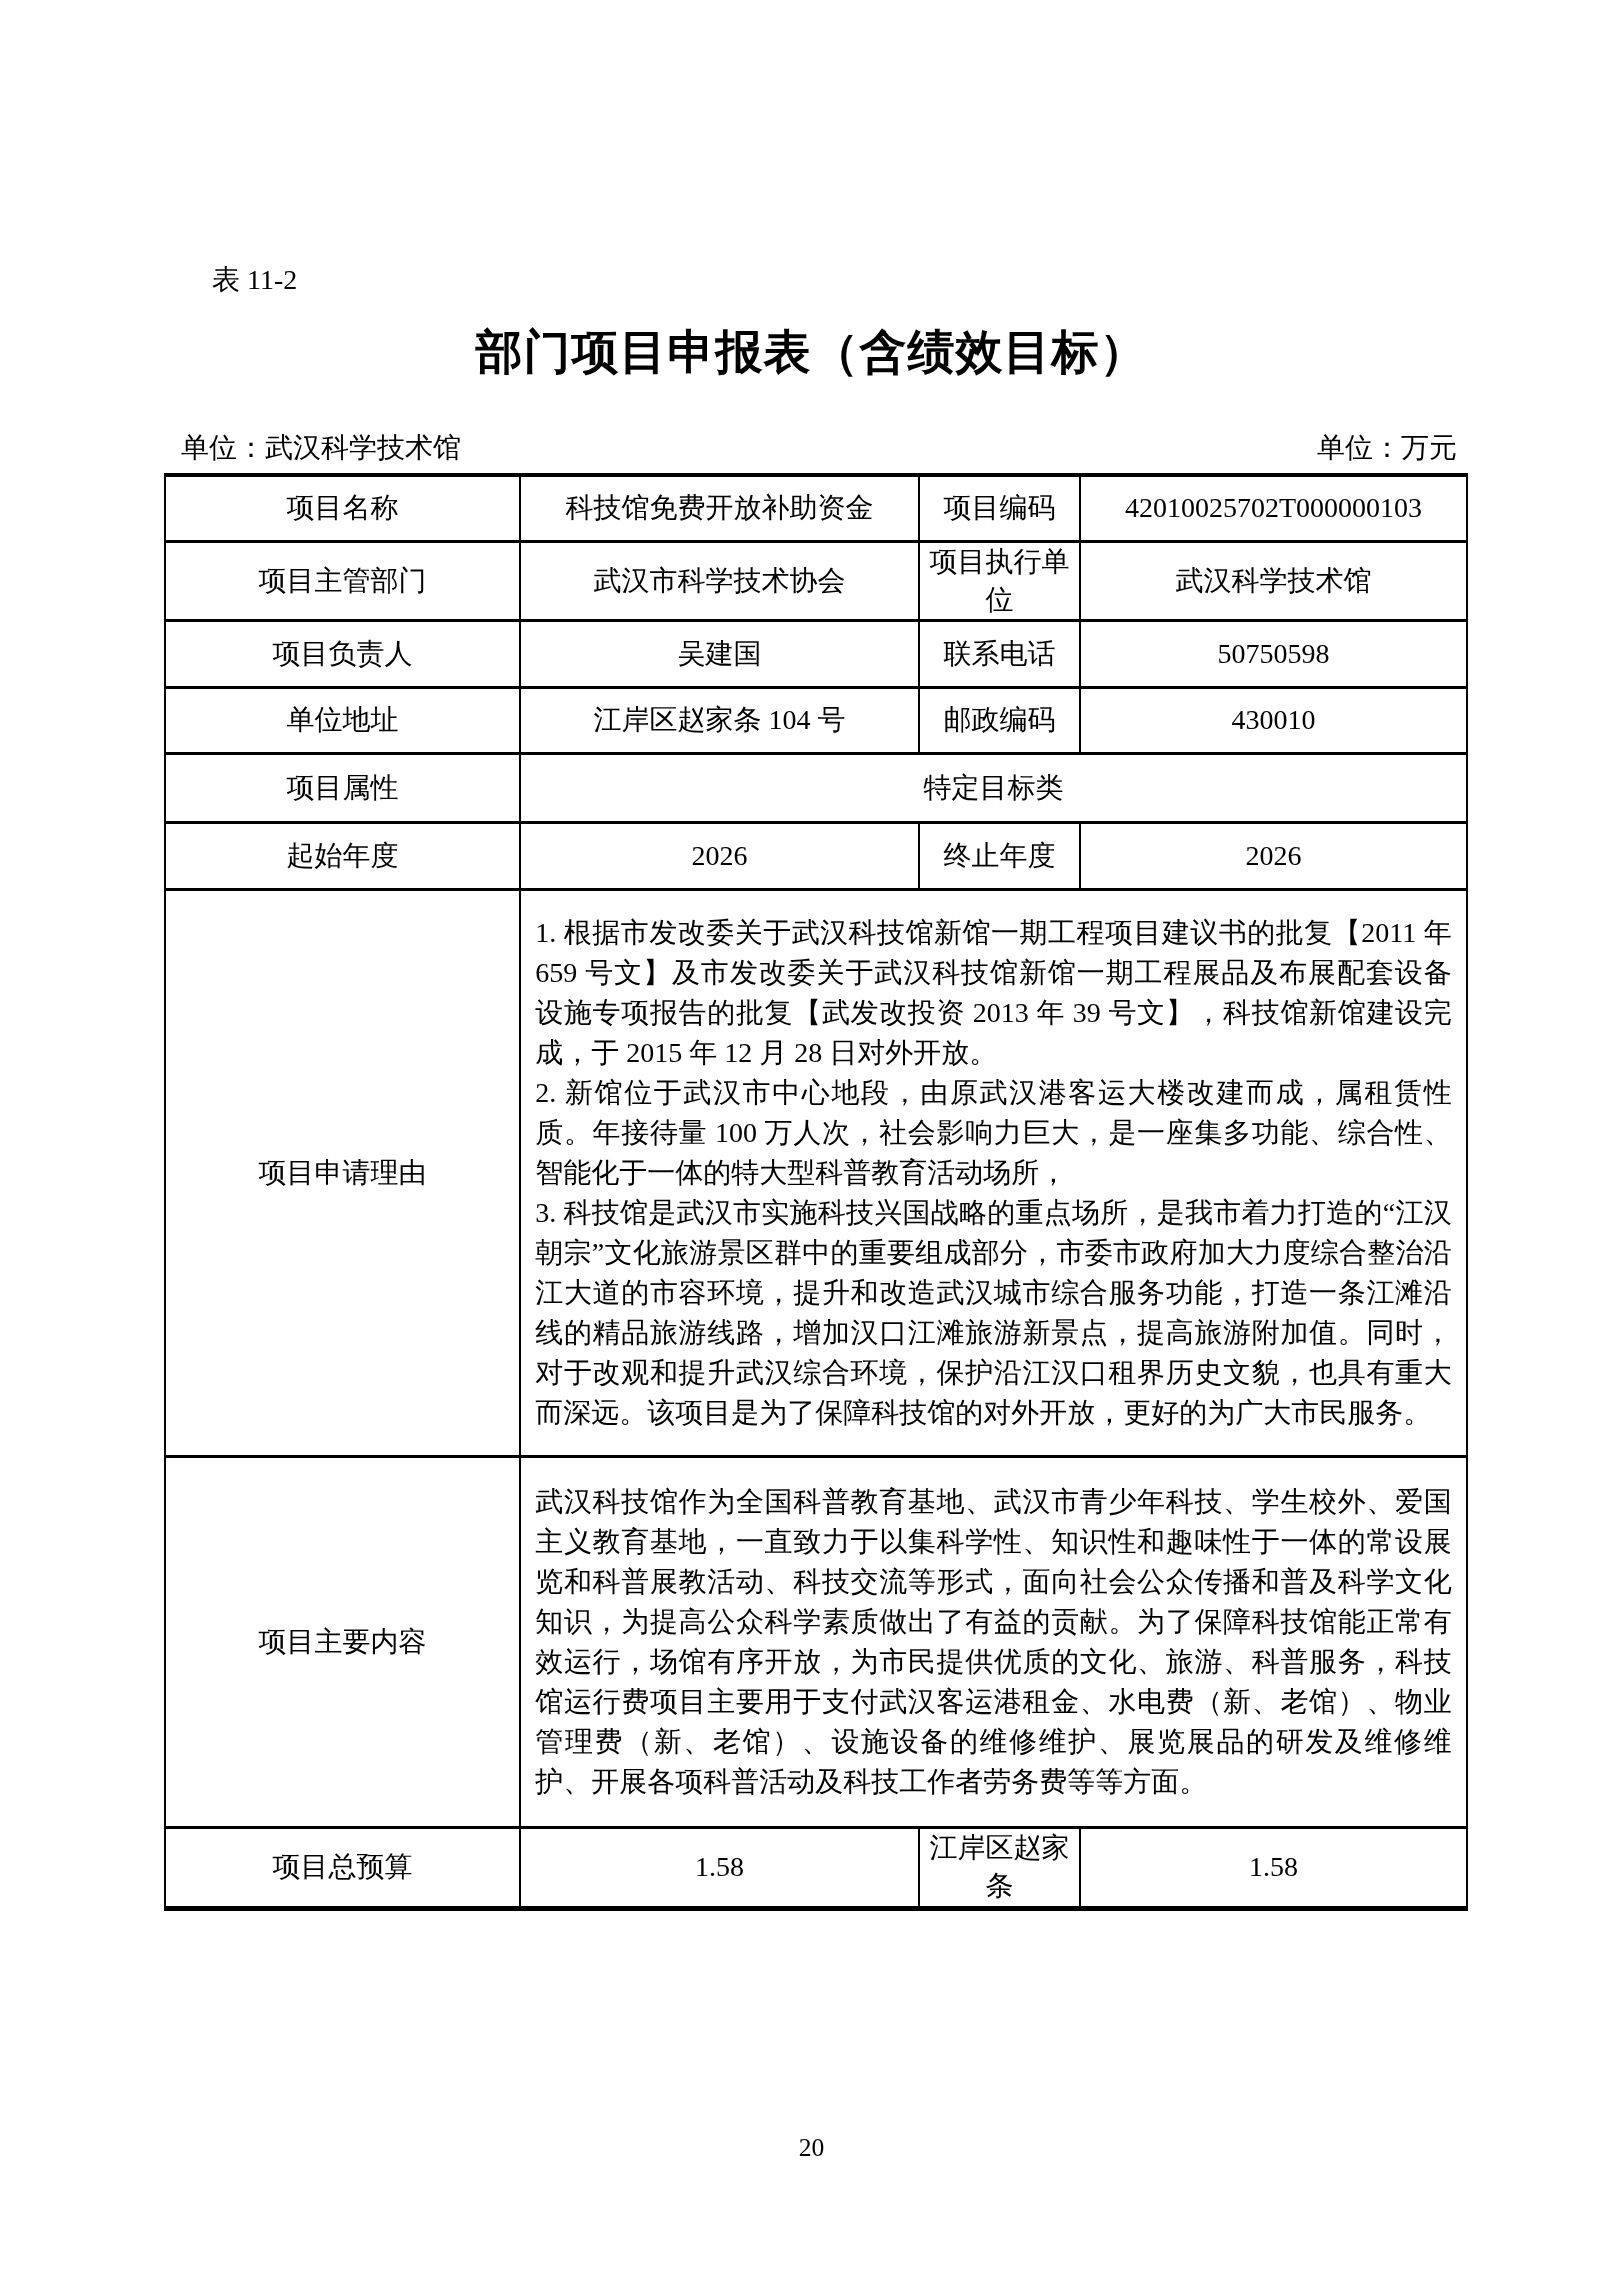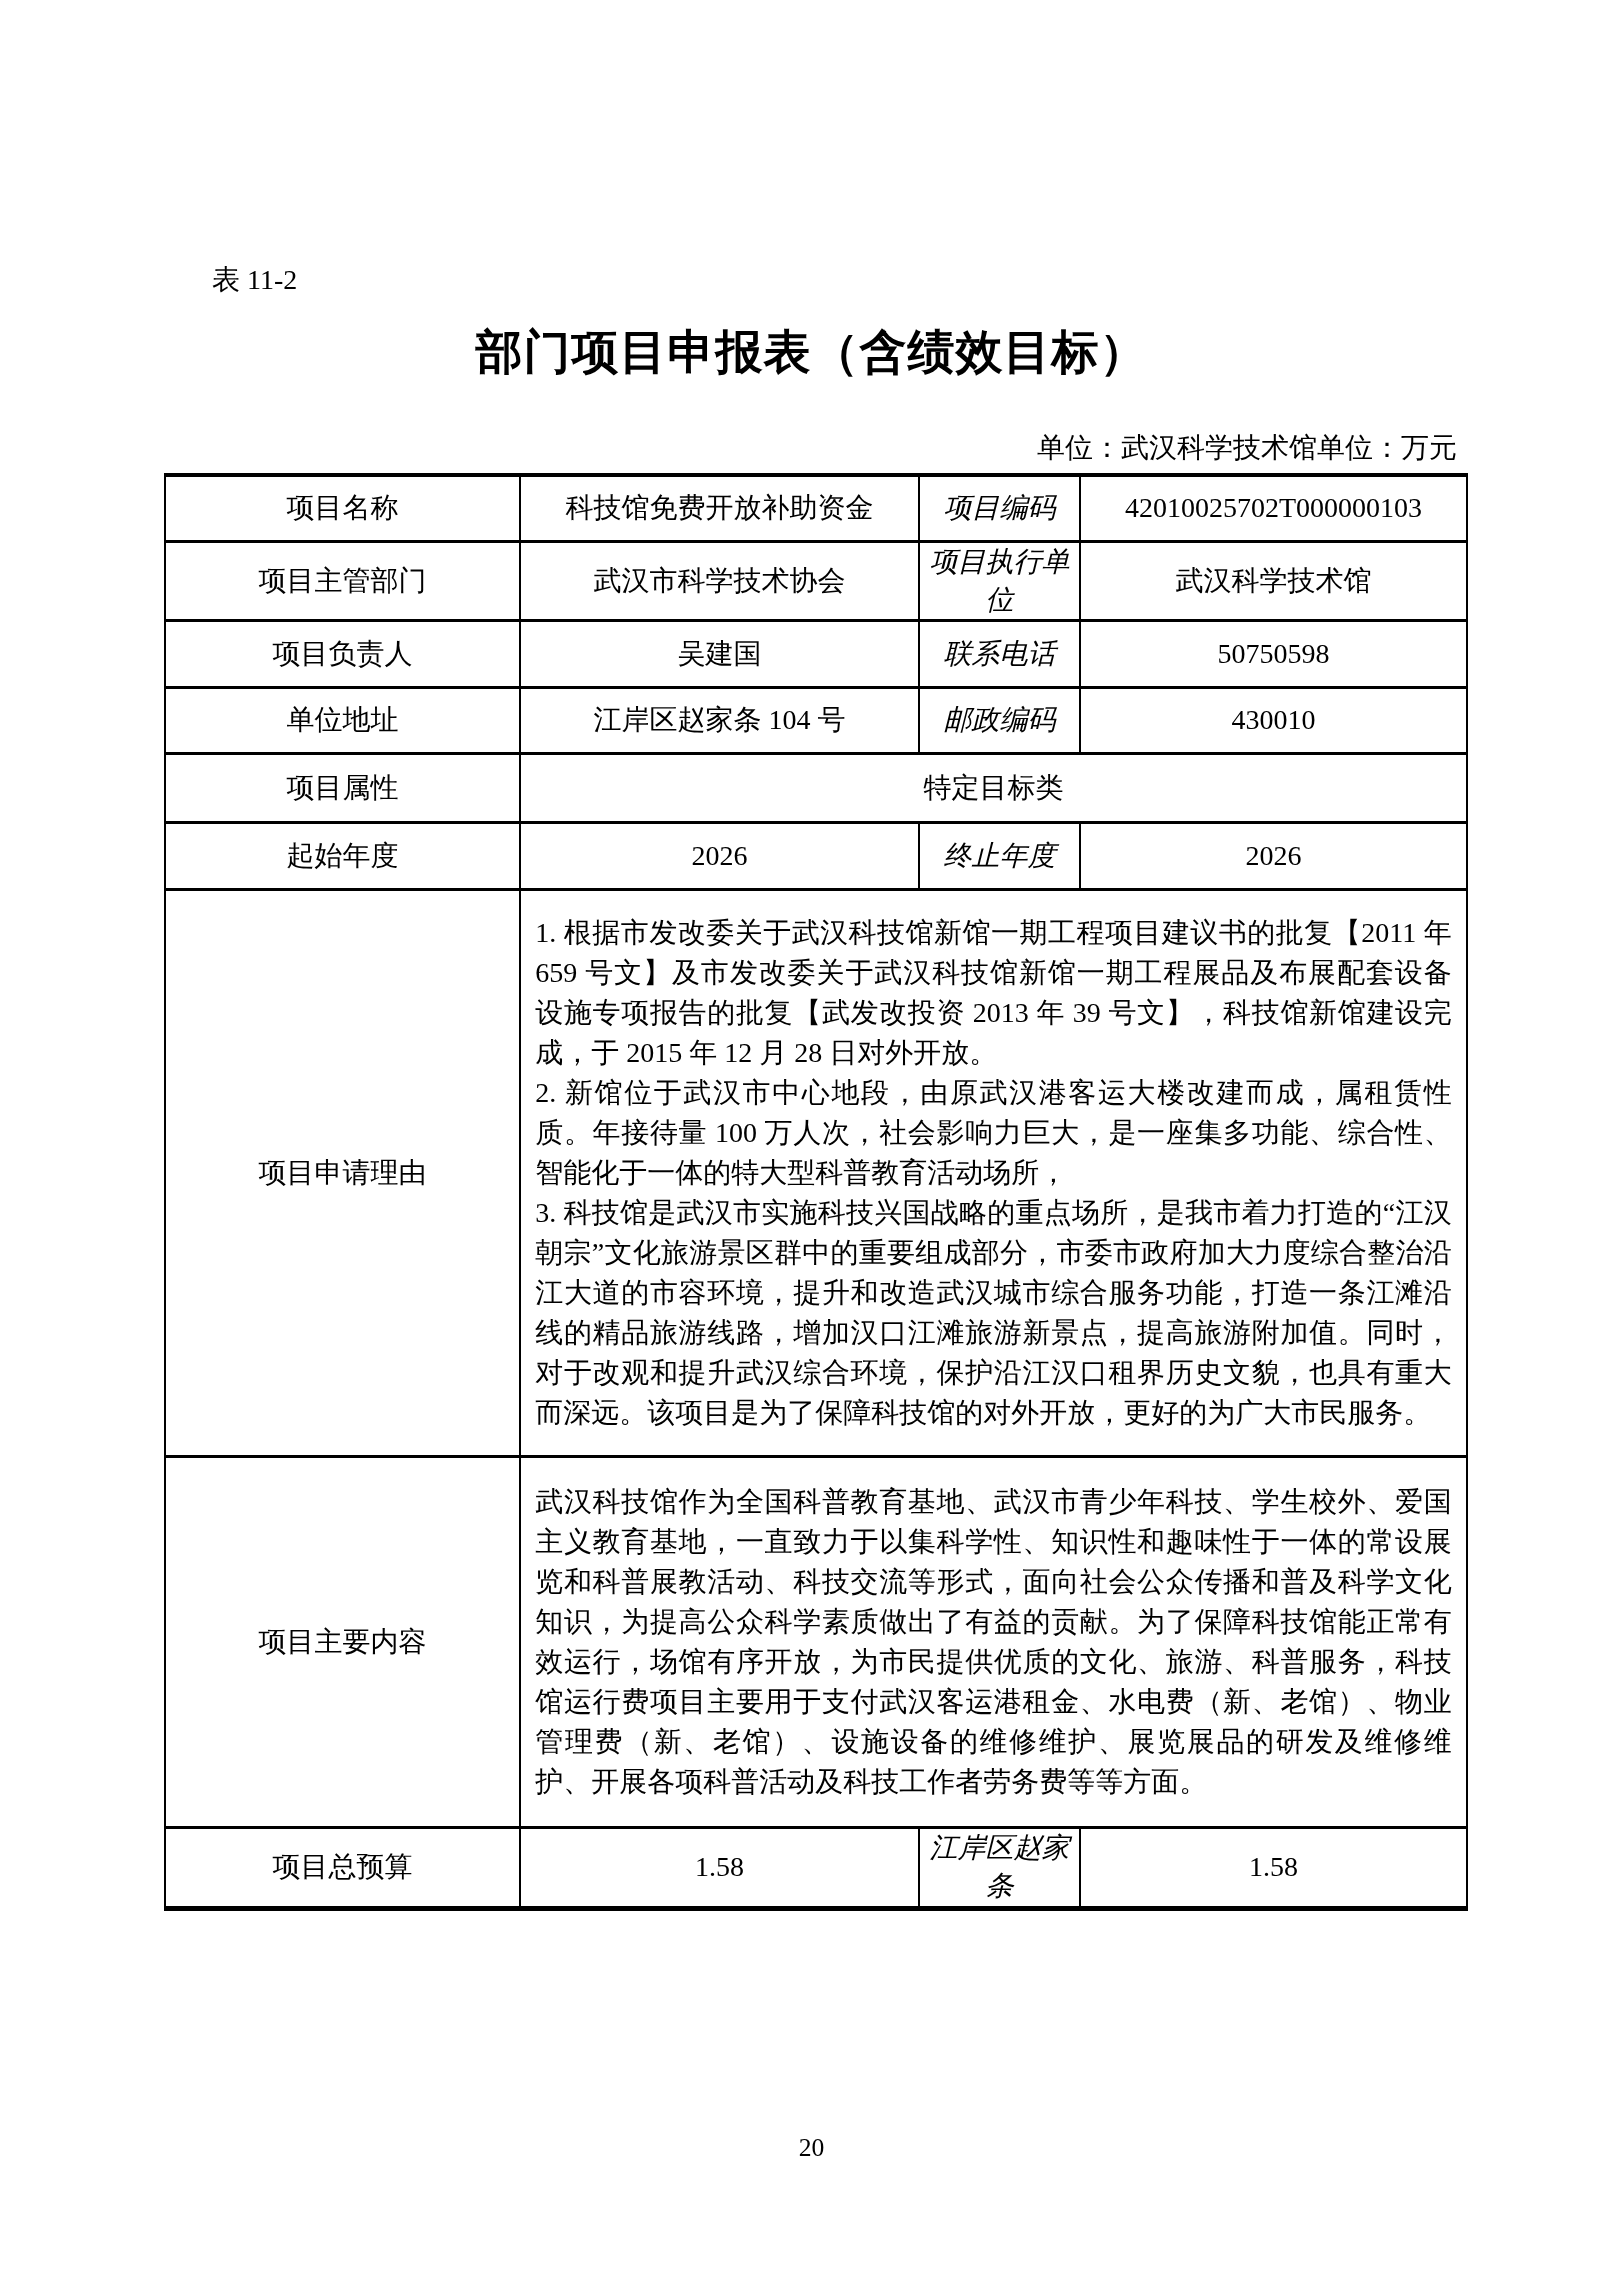--- a/index.html
+++ b/index.html
@@ -31,21 +31,21 @@
     line-height: 51px;
     font-weight: bold;
     letter-spacing: 1px;
   }
   .unit-row {
     position: absolute;
     left: 181px;
     width: 1285px;
     top: 432px;
     display: flex;
-    justify-content: flex-end;
+    justify-content: space-between;
     font-size: 28px;
     line-height: 32px;
   }
   .unit-row .unit-right { margin-right: 9px; }
   .form-table {
     position: absolute;
     left: 164px;
     top: 473px;
     width: 1302px;
     border-collapse: collapse;
@@ -62,21 +62,21 @@
   .form-table td {
     border: 2px solid #000;
     border-top-width: 3.1px;
     border-bottom-width: 3.1px;
     text-align: center;
     vertical-align: middle;
     line-height: 38px;
     padding: 0;
     word-break: break-all;
   }
-  .form-table td.c3cell { padding: 0 0; font-style: italic; }
+  .form-table td.c3cell { padding: 0 0; }
   .form-table td.longtext {
     text-align: justify;
     padding: 7.2px 14.3px;
     line-height: 40px;
     white-space: pre-wrap;
   }
   tr.r1  { height: 66px; }
   tr.r2  { height: 76px; }
   tr.r3  { height: 67px; }
   tr.r4  { height: 66px; }

